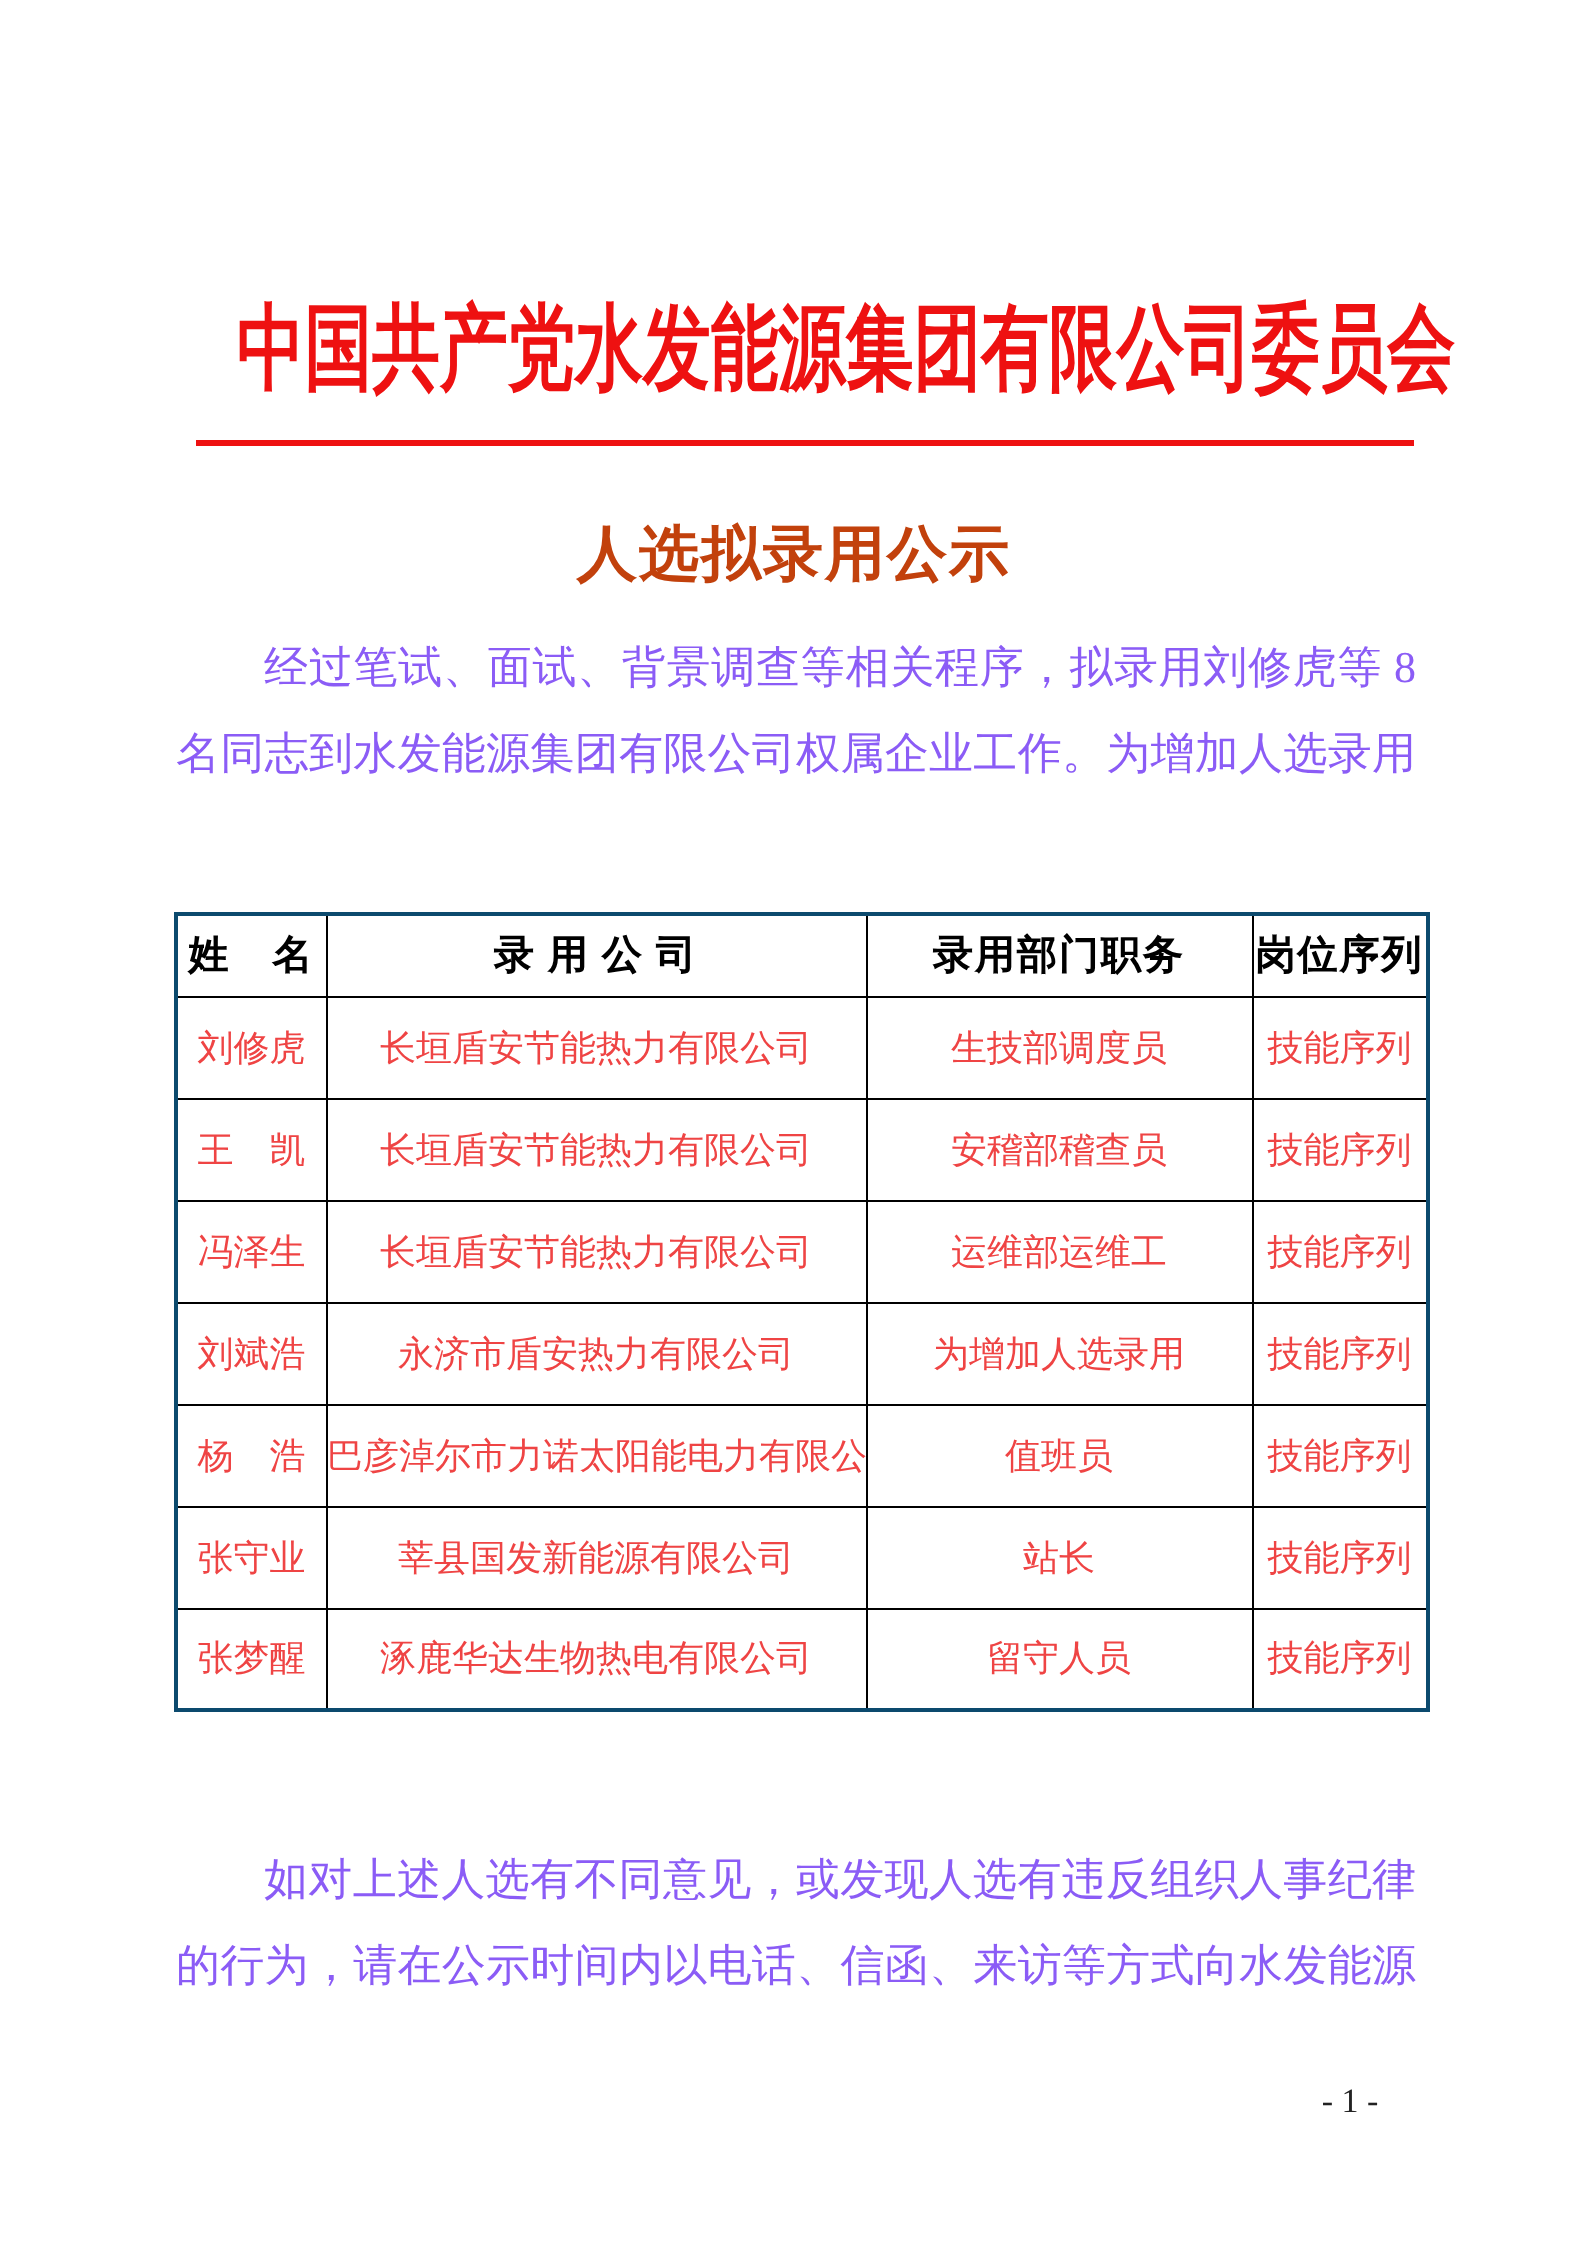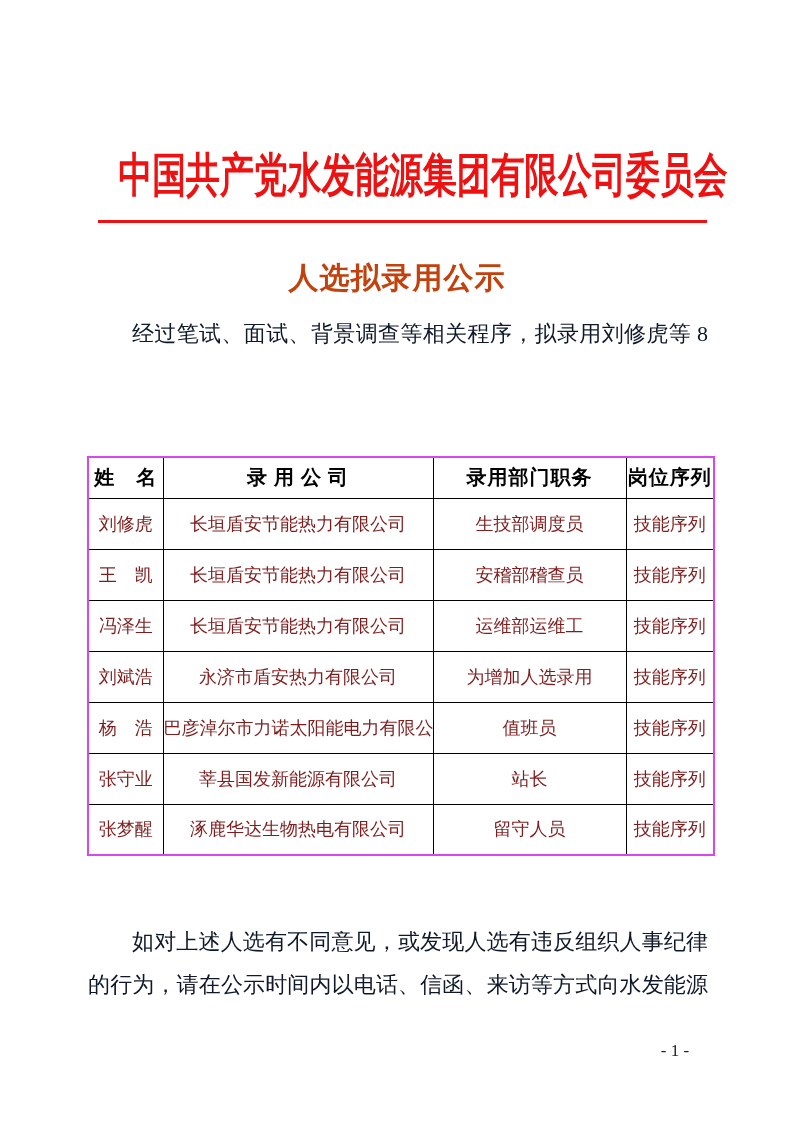--- a/index.html
+++ b/index.html
@@ -34,46 +34,46 @@
   }
   .doc-title {
     position: absolute; top: 259px; left: 0; width: 794px;
     text-align: center; font-size: 30px; font-weight: bold;
     line-height: 38px; color: #c2410c;
     letter-spacing: 1px;
   }
 
   .para {
     position: absolute; left: 88px; width: 620px;
-    font-size: 22px; line-height: 43px; color: #0f172a;
+    font-size: 22px; line-height: 43px; color: #8b5cf6;
   }
   .para-intro { top: 312px; }
-  .para-outro { top: 920px; }
+  .para-outro { top: 920px; font-family: Liberation Mono, monospace; }
   .para-line { width: 100%; }
   .para-line.justify { text-align: justify; text-align-last: justify; }
   .para-line.indent { text-indent: 44px; }
 
   table.roster {
     position: absolute; top: 456px; left: 87px;
     width: 626px;
     border-collapse: collapse;
-    border: 2px solid #d946ef;
+    border: 2px solid #0c4a6e;
     table-layout: fixed;
   }
   table.roster th, table.roster td {
     border: 1px solid #000000;
     text-align: center; vertical-align: middle;
     overflow: hidden; white-space: nowrap;
   }
   table.roster th {
     height: 41px; font-size: 20px; font-weight: bold;
     letter-spacing: 1px; color: #000000;
   }
   table.roster td {
-    height: 51px; font-size: 18px; font-weight: normal; color: #7f1d1d;
+    height: 51px; font-size: 18px; font-weight: normal; color: #ef4444;
   }
 
   .page-number {
     position: absolute; top: 1041px; left: 635px; width: 80px;
     text-align: center; font-size: 17px; line-height: 20px; color: #222222;
   }
 </style>
 </head>
 <body>
 
@@ -82,20 +82,21 @@
   <div class="org-title-wrap">
     <span class="org-title">中国共产党水发能源集团有限公司委员会</span>
   </div>
 
   <div class="red-rule"></div>
 
   <div class="doc-title">人选拟录用公示</div>
 
   <div class="para para-intro" id="intro-para">
       <div class="para-line justify indent">经过笔试、面试、背景调查等相关程序，拟录用刘修虎等 8</div>
+      <div class="para-line justify">名同志到水发能源集团有限公司权属企业工作。为增加人选录用</div>
     </div>
 
   <table class="roster">
     <colgroup id="roster-cols">
         <col style="width: 75px;">
         <col style="width: 270px;">
         <col style="width: 193px;">
         <col style="width: 88px;">
       </colgroup>
     <thead>

